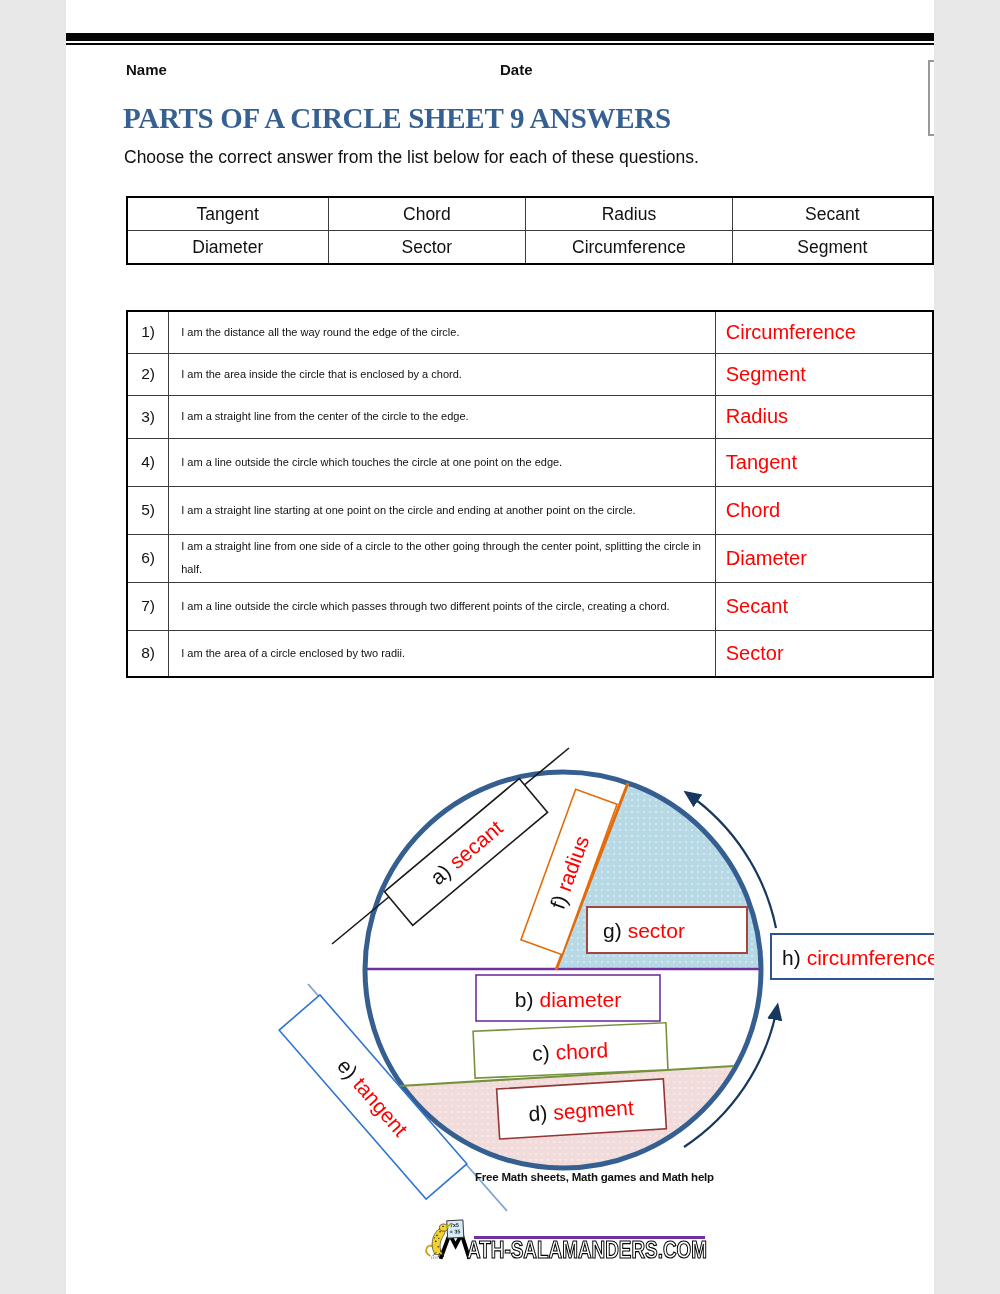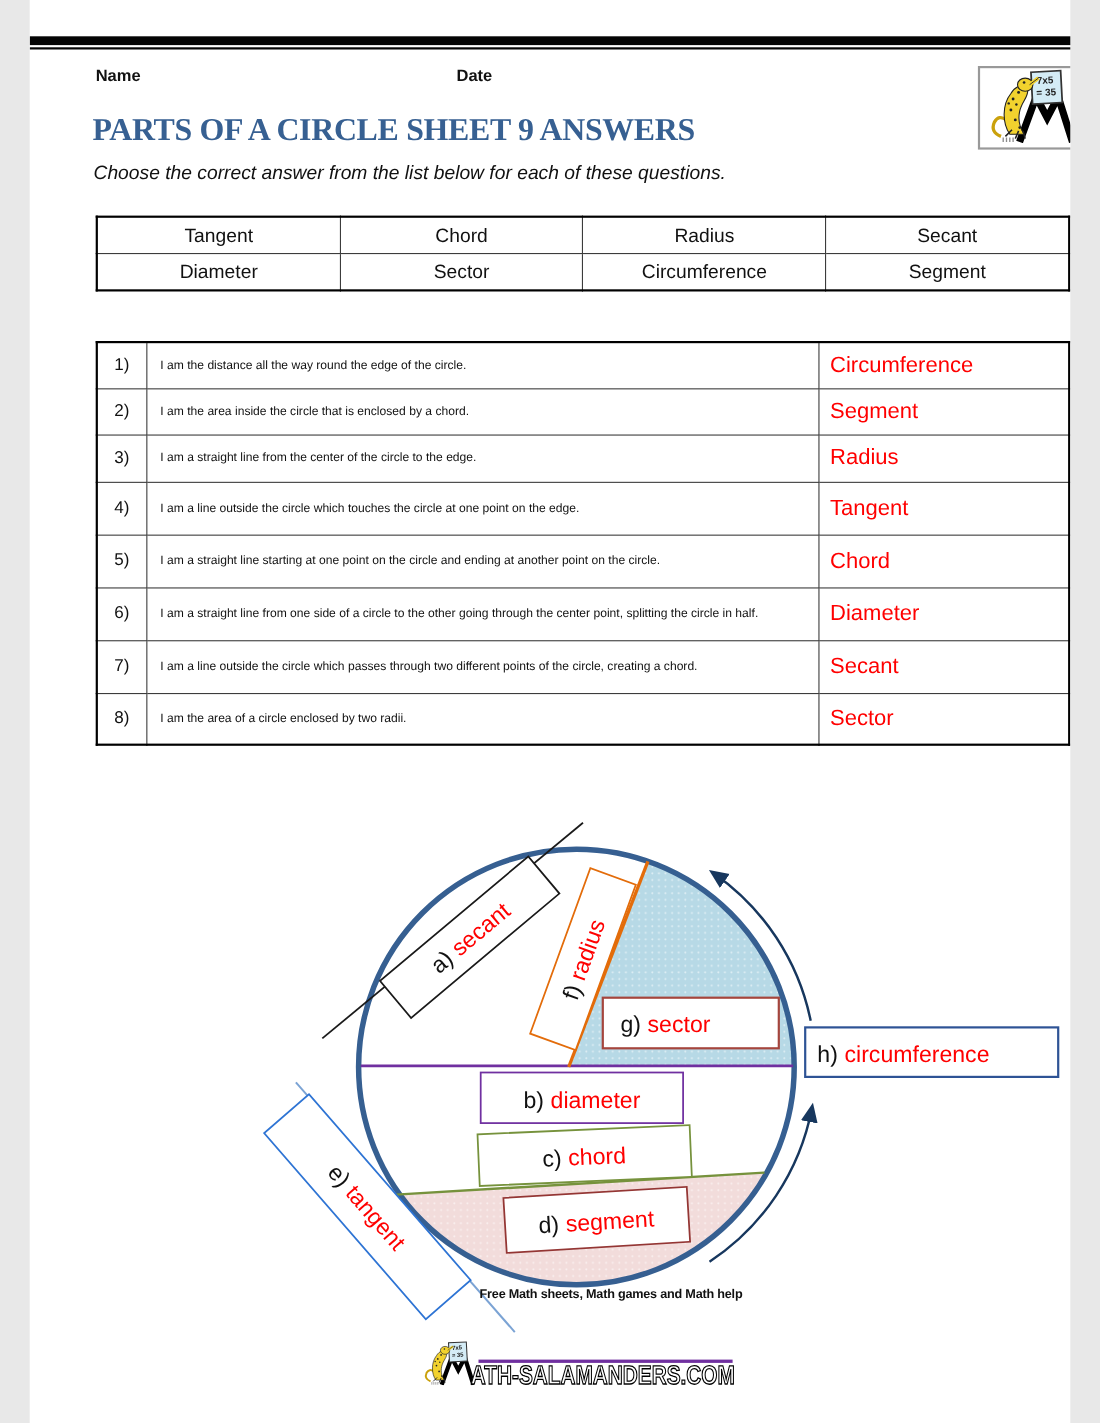--- a/index.html
+++ b/index.html
@@ -1,33 +1,33 @@
 <!DOCTYPE html>
 <html><head>
 <meta charset="utf-8">
 <style>
   html,body{margin:0;padding:0;background:#e8e8e8;}
   .page{
-    position:relative;width:946px;height:1294px;background:#ffffff;
+    position:relative;width:868px;height:1294px;background:#ffffff;
     margin:0 auto;overflow:hidden;
     font-family:"Liberation Sans", sans-serif;color:#1a1a1a;
   }
   .abs{position:absolute;}
   
   .rule-thick{left:0;top:33px;width:1000px;height:8px;background:#050505;}
   .rule-thin{left:0;top:43px;width:1000px;height:2px;background:#050505;}
   .name-label{left:60px;top:61px;font-size:15px;font-weight:600;color:#111;}
-  .date-label{left:388px;top:61px;font-size:15px;font-weight:600;color:#111;}
+  .date-label{left:434px;top:61px;font-size:15px;font-weight:600;color:#111;}
   .logo-frame{left:862px;top:60px;width:94px;height:72px;border:2px solid #999;background:#fff;}
   .page-title{
     left:57px;top:102px;width:700px;
     font-family:"Liberation Serif", serif;font-size:29px;font-weight:bold;
     letter-spacing:-0.3px;color:#376092;
   }
-  .instruction-top{left:58px;top:147px;font-size:17.5px;font-style:italic;color:#111;}
+  .instruction-top{left:58px;top:147px;font-size:17.5px;color:#111;}
   .instruction-diagram{left:58px;top:727px;font-size:18px;color:#111;}
 
   table{border-collapse:collapse;table-layout:fixed;}
   .word-bank{left:60px;top:196px;}
   .word-bank td{
     width:220px;height:32px;border:1px solid #3c3c3c;text-align:center;
     font-size:17.5px;color:#111;padding:0;
   }
   .word-bank{border:2.5px solid #000;}
   .q-table{left:60px;top:310px;}

